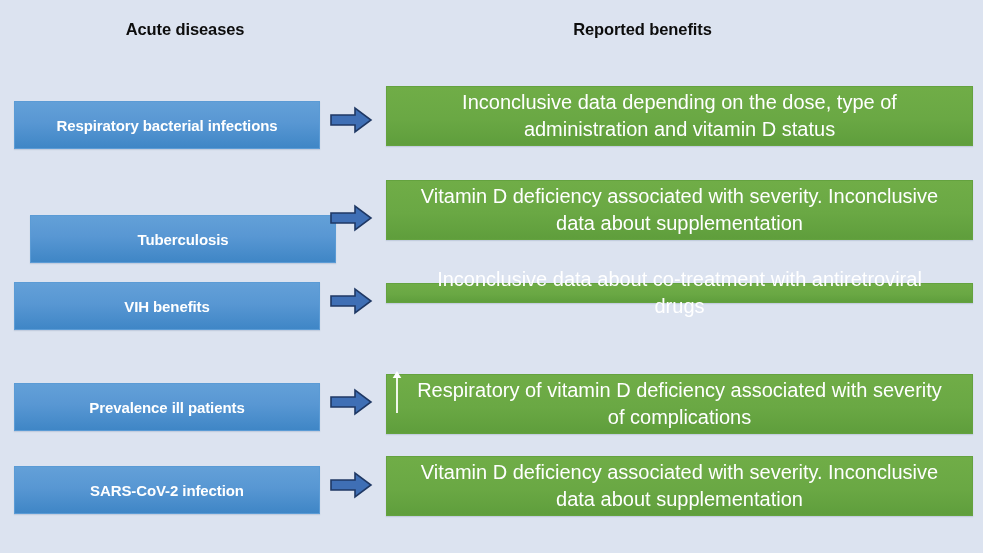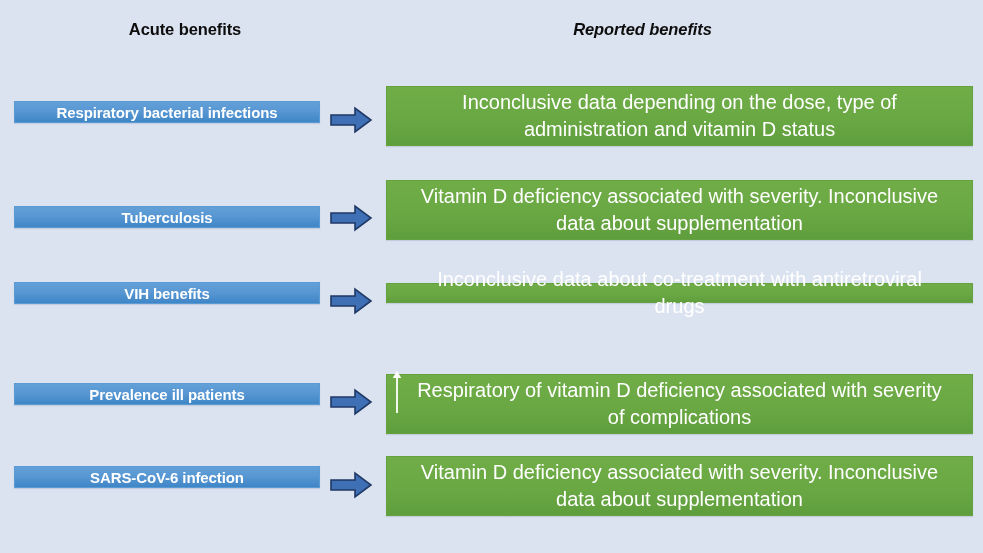--- a/index.html
+++ b/index.html
@@ -23,35 +23,35 @@
   
   .col-header {
     position: absolute;
     font-weight: bold;
     font-size: 16.5px;
     color: #0d0d0d;
     letter-spacing: -0.1px;
     white-space: nowrap;
   }
   #hdr-left  { left: 0;   top: 20px; width: 370px; text-align: center; }
-  #hdr-right { left: 385px; top: 20px; width: 515px; text-align: center; font-style: italic; }
+  #hdr-right { left: 385px; top: 20px; width: 515px; text-align: center; }
 
   
   .row {
     position: absolute;
     left: 0;
     width: 983px;
   }
 
   
   .blue-box {
     position: absolute;
     left: 14px;
     width: 306px;
-    height: 22px;
+    height: 48px;
     box-sizing: border-box;
     background: linear-gradient(to bottom, #63a0d8 0%, #5897d3 45%, #3f86c6 100%);
     border: 1px solid #5b9bd5;
     display: flex;
     align-items: center;
     justify-content: center;
     color: #ffffff;
     font-weight: bold;
     font-size: 15px;
     letter-spacing: -0.1px;
@@ -97,36 +97,36 @@
     height: 44px;
     pointer-events: none;
   }
   .up-arrow svg { display: block; width: 14px; height: 44px; }
 </style>
 </head>
 <body>
 
 <div class="canvas">
 
-  <div class="col-header" id="hdr-left">Acute benefits</div>
+  <div class="col-header" id="hdr-left">Acute diseases</div>
 
   <div class="col-header" id="hdr-right">Reported benefits</div>
 
   <div class="row" style="top:101px;">
     <div class="blue-box" style="top:0;">Respiratory bacterial infections</div>
     <div class="arrow" style="top:4px;">
       <svg viewBox="0 0 44 30" xmlns="http://www.w3.org/2000/svg">
         <polygon points="2,10 26,10 26,3 42,15 26,27 26,20 2,20" fill="#3f6fb5" stroke="#1f3864" stroke-width="1.6" stroke-linejoin="miter"></polygon>
       </svg>
     </div>
     <div class="green-box tall" style="top:-15px;">Inconclusive data depending on the dose, type of administration and vitamin D status</div>
   </div>
 
   <div class="row" style="top:199px;">
-    <div class="blue-box" style="top:7px;">Tuberculosis</div>
+    <div class="blue-box" style="top:16px;margin-left:16px;">Tuberculosis</div>
     <div class="arrow" style="top:4px;">
       <svg viewBox="0 0 44 30" xmlns="http://www.w3.org/2000/svg">
         <polygon points="2,10 26,10 26,3 42,15 26,27 26,20 2,20" fill="#3f6fb5" stroke="#1f3864" stroke-width="1.6" stroke-linejoin="miter"></polygon>
       </svg>
     </div>
     <div class="green-box tall" style="top:-19px;">Vitamin D deficiency associated with severity. Inconclusive data about supplementation</div>
   </div>
 
   <div class="row" style="top:282px;">
     <div class="blue-box" style="top:0;">VIH benefits</div>
@@ -148,21 +148,21 @@
     <div class="green-box tall" style="top:-9px;">Respiratory of vitamin D deficiency associated with severity of complications</div>
     <div class="up-arrow" style="top:-13px;">
       <svg viewBox="0 0 14 44" xmlns="http://www.w3.org/2000/svg">
         <line x1="7" y1="43" x2="7" y2="5" stroke="#ffffff" stroke-width="1.8"></line>
         <polygon points="7,1 11.3,8 2.7,8" fill="#ffffff"></polygon>
       </svg>
     </div>
   </div>
 
   <div class="row" style="top:466px;">
-    <div class="blue-box" style="top:0;">SARS-CoV-6 infection</div>
+    <div class="blue-box" style="top:0;">SARS-CoV-2 infection</div>
     <div class="arrow" style="top:4px;">
       <svg viewBox="0 0 44 30" xmlns="http://www.w3.org/2000/svg">
         <polygon points="2,10 26,10 26,3 42,15 26,27 26,20 2,20" fill="#3f6fb5" stroke="#1f3864" stroke-width="1.6" stroke-linejoin="miter"></polygon>
       </svg>
     </div>
     <div class="green-box tall" style="top:-10px;">Vitamin D deficiency associated with severity. Inconclusive data about supplementation</div>
   </div>
 
 </div>
 

